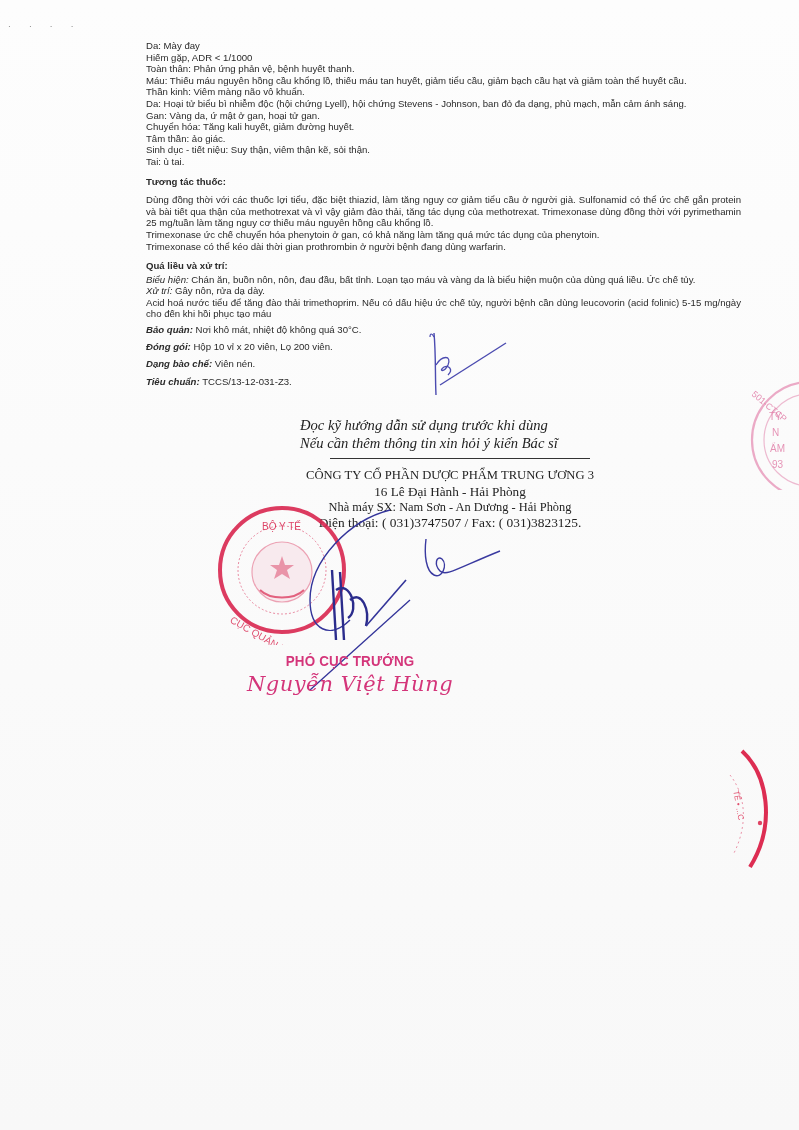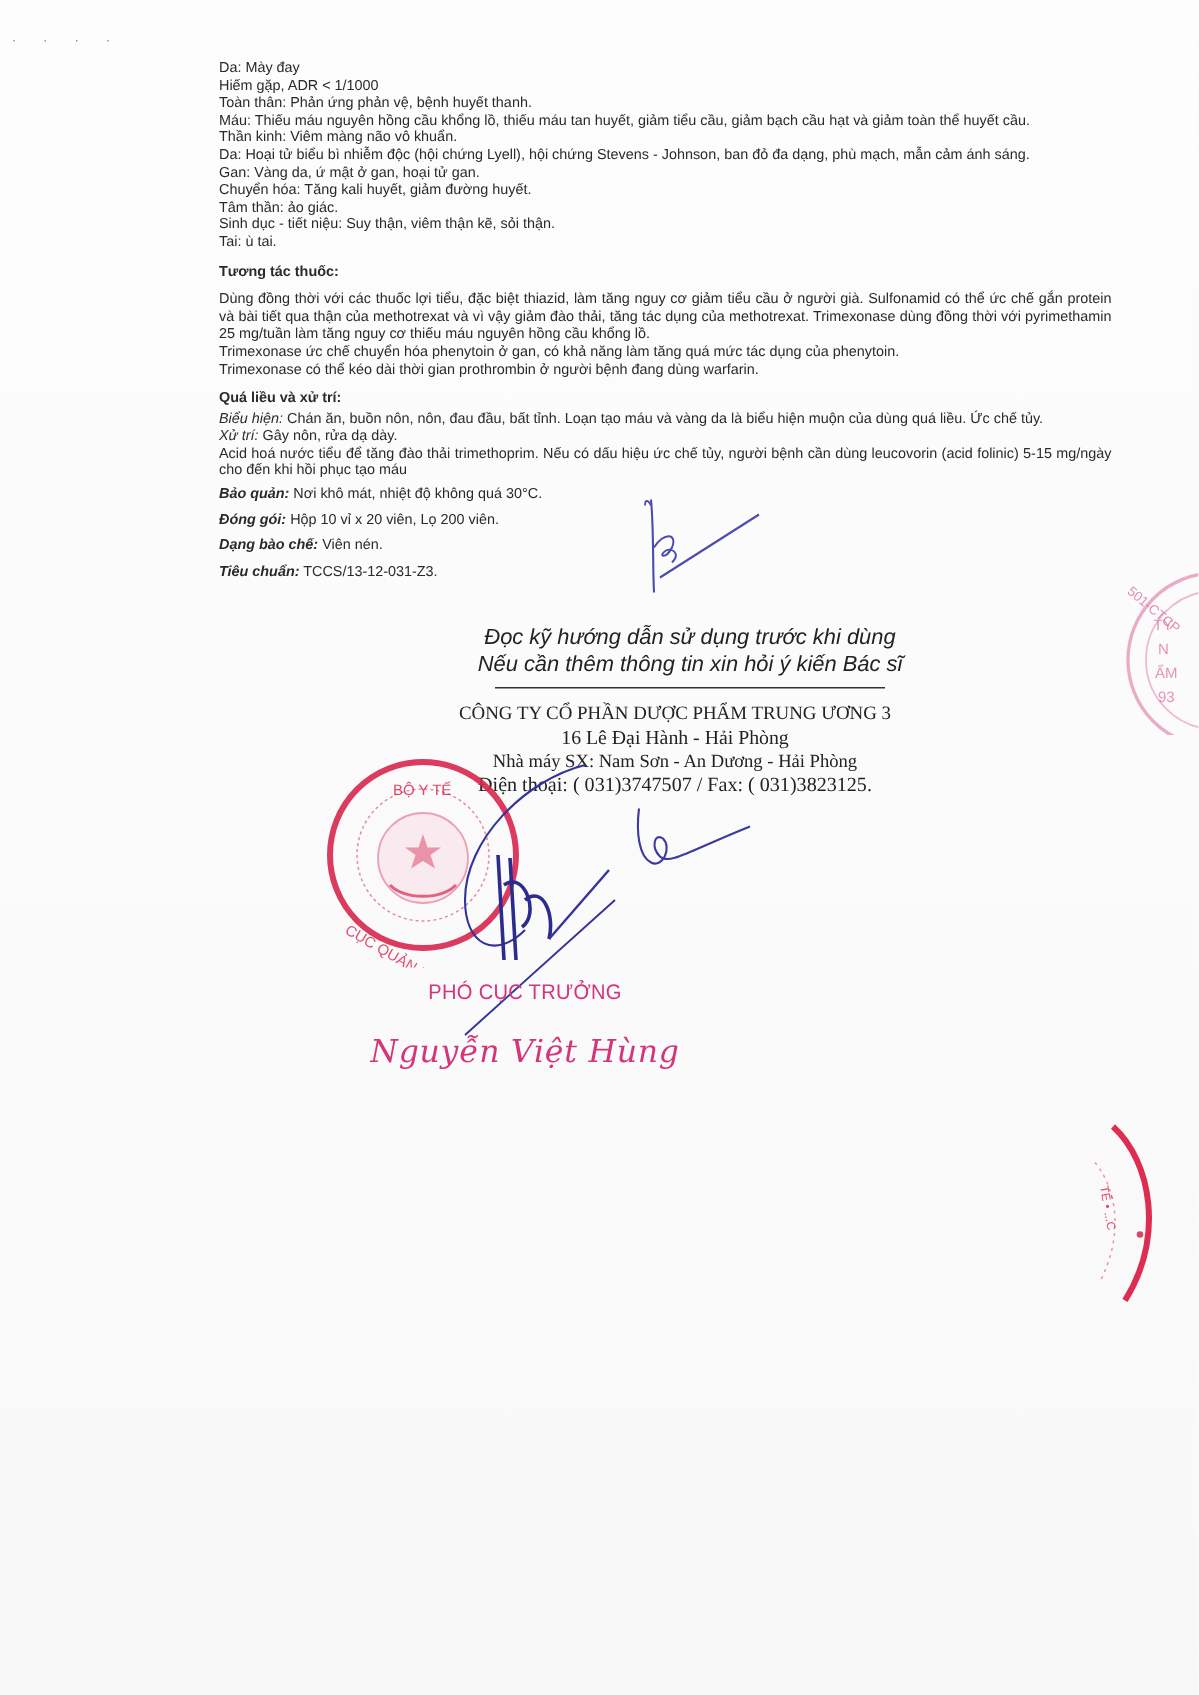--- a/index.html
+++ b/index.html
@@ -12,31 +12,31 @@
     .page { position: absolute; inset: 0; background: linear-gradient(180deg,#fdfdfd 0%,#f8f8f8 100%); }
     .specks { position: absolute; left: 8px; top: 22px; font-size: 8px; color: #777; letter-spacing: 8px; }
     .body-text { position: absolute; left: 146px; top: 40px; width: 595px; font-size: 9.6px; line-height: 11.6px; }
     .body-text p { margin: 0; }
     .sec-title { font-weight: bold; margin-top: 8px !important; margin-bottom: 7px !important; }
     .sec-title.tight { margin-bottom: 2px !important; }
     .justify { text-align: justify; }
     .spaced p.kv { margin: 0 0 5.6px 0; }
     .k { font-style: italic; font-weight: bold; }
     .ki { font-style: italic; }
-    .footer-note { position: absolute; left: 300px; top: 416px; width: 320px; text-align: center;
-      font-family: Liberation Sans, sans-serif; font-style: italic; font-size: 14.6px; line-height: 18px; color: #222; }
+    .footer-note { position: absolute; left: 300px; top: 416px; width: 320px; 
+      font-family: Liberation Serif, serif; font-style: italic; font-size: 14.6px; line-height: 18px; color: #222; }
     .rule { position: absolute; left: 330px; top: 458px; width: 260px; border-top: 1px solid #333; }
     .company { position: absolute; left: 290px; top: 468px; width: 320px; text-align: center;
       font-family: "Liberation Serif", serif; font-size: 12.4px; line-height: 15.8px; color: #222; }
     .company .name { font-size: 12.6px; }
     .company .addr { font-size: 13.2px; }
     .company .phone { font-size: 13.4px; }
     .signer { position: absolute; left: 240px; top: 654px; width: 220px; text-align: center; color: #d4357a; }
-    .signer .title { font-family: "Liberation Sans", sans-serif; font-size: 13.4px; letter-spacing: 0.2px; font-weight: normal; transform: scaleY(1.05); }
-    .signer .name { font-family: "DejaVu Serif", serif; font-style: italic; font-size: 21px; margin-top: 20px; letter-spacing: 0.5px; }
+    .signer .title { font-family: "Liberation Sans", sans-serif; font-size: 13.4px; letter-spacing: 0.2px; font-weight: bold; transform: scaleY(1.05); }
+    .signer .name { font-family: "DejaVu Serif", serif; font-style: italic; font-size: 21px; margin-top: 3px; letter-spacing: 0.5px; }
     svg.abs { position: absolute; }
   </style>
 </head>
 <body>
 
 <div class="page">
 
   <div class="specks">· · · ·</div>
 
   <div class="body-text">

